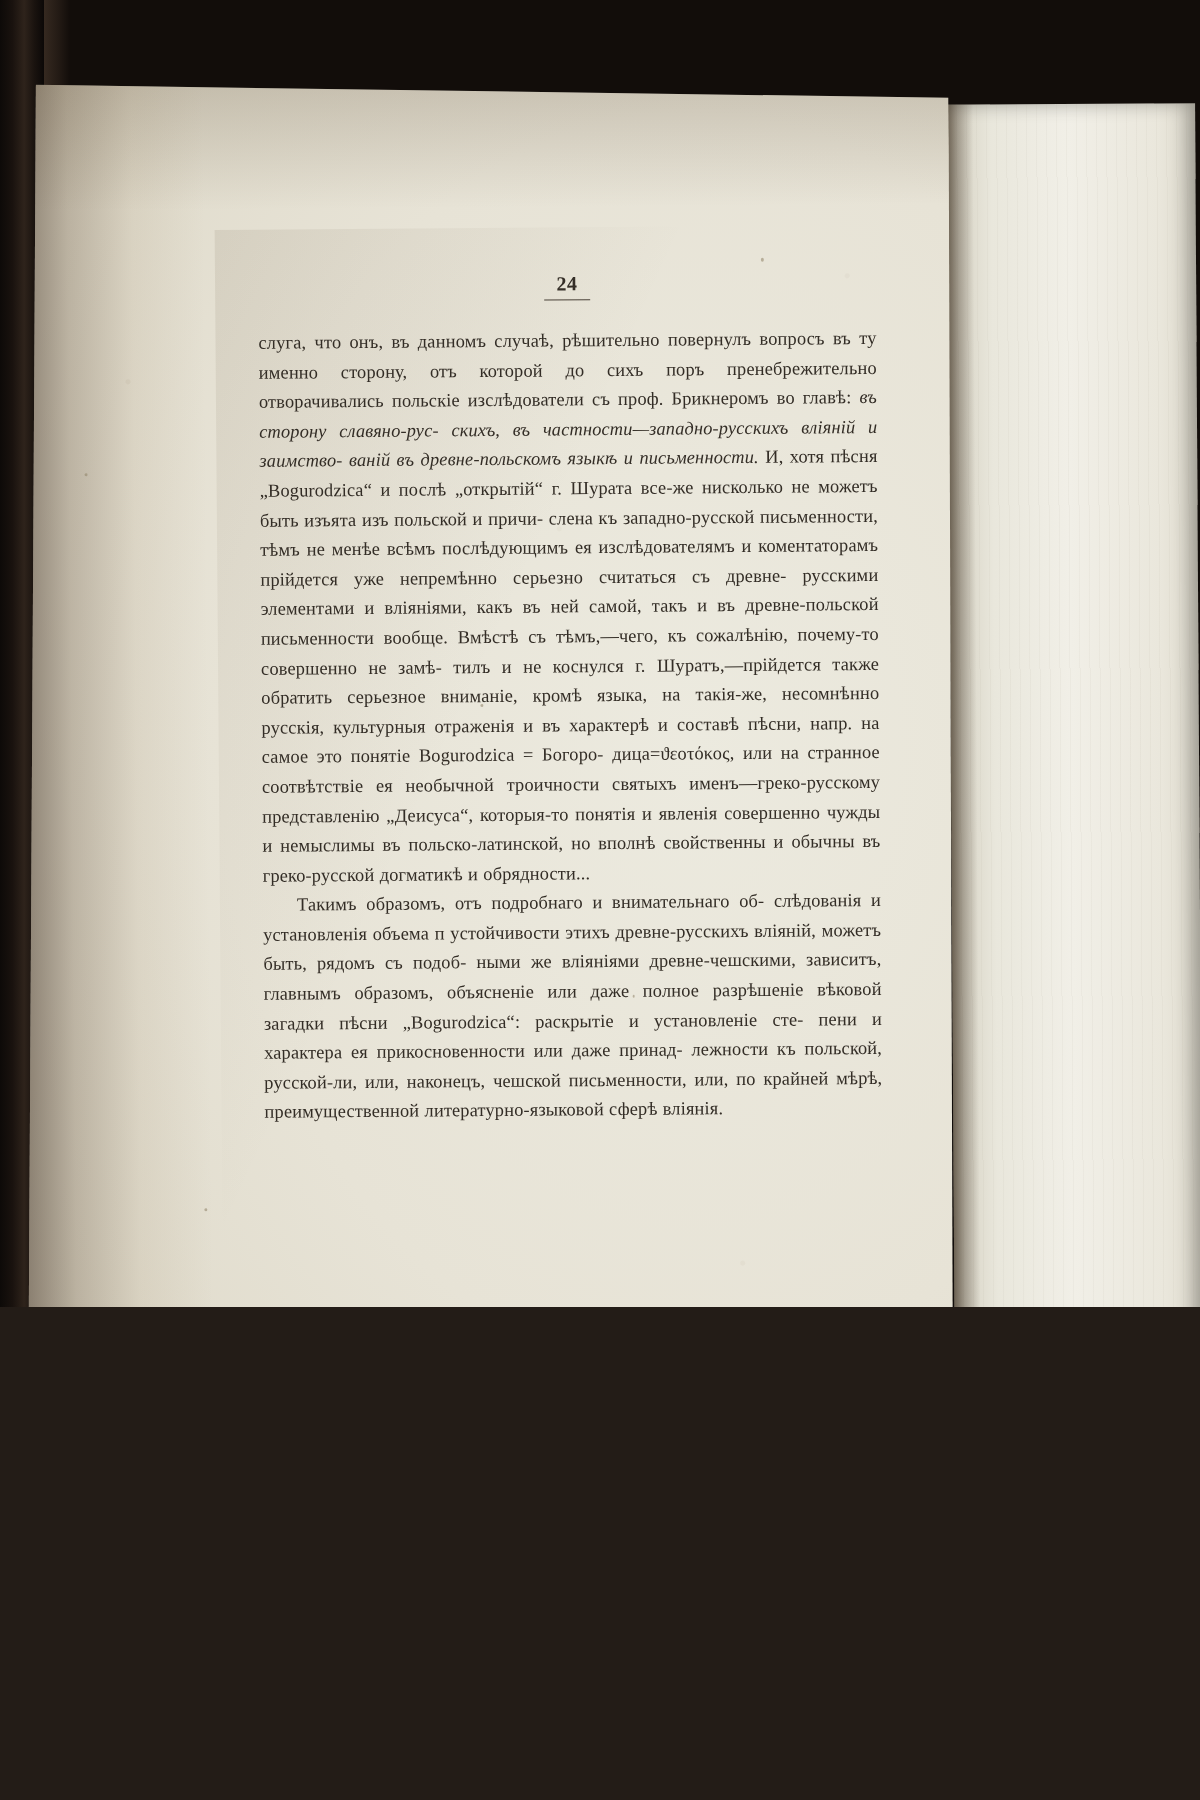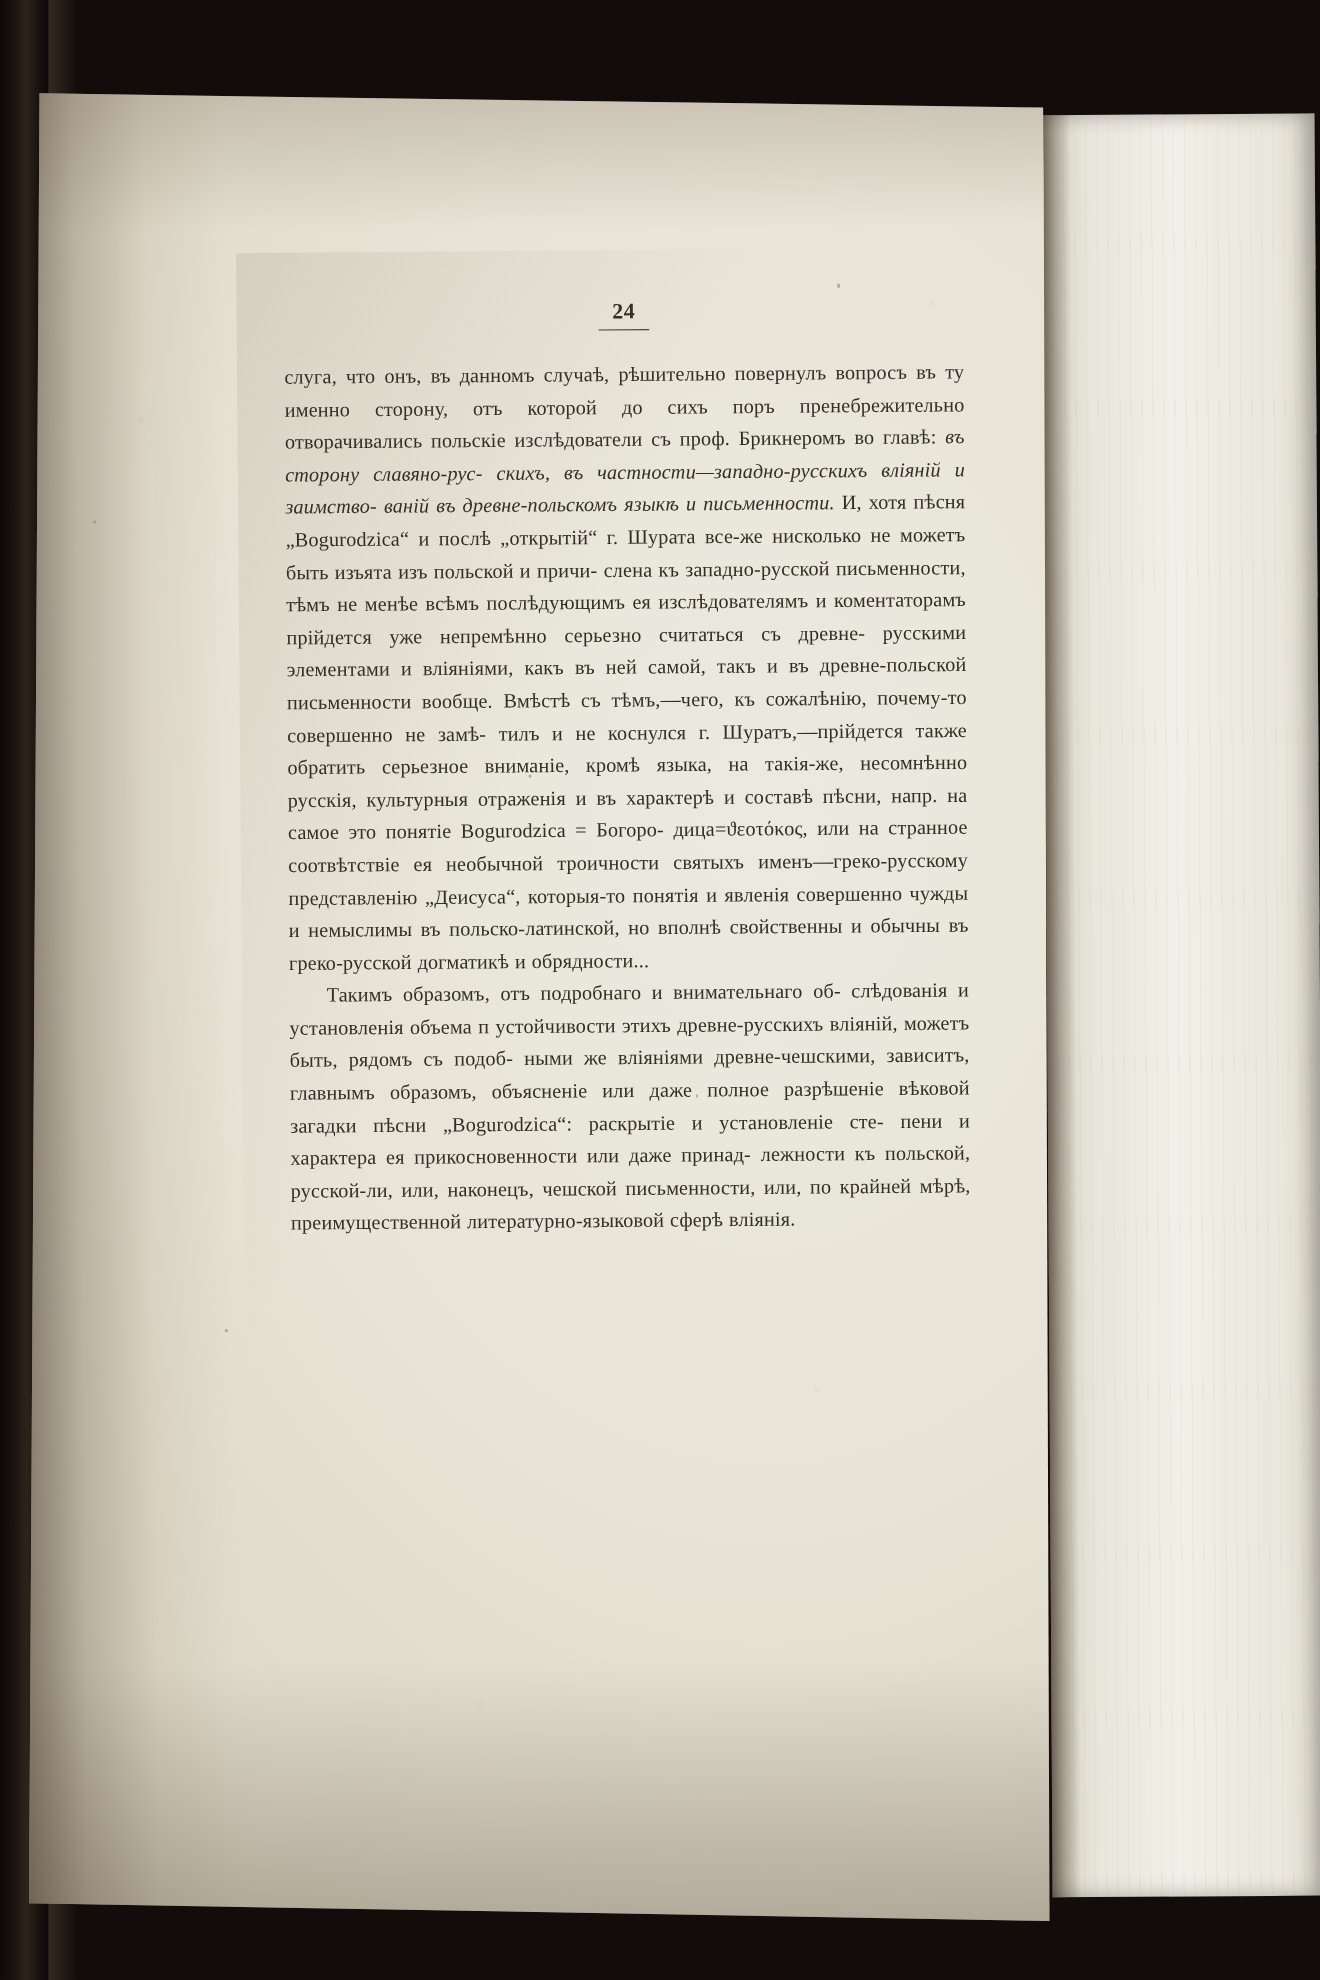--- a/index.html
+++ b/index.html
@@ -3,21 +3,21 @@
 <meta charset="utf-8">
 <style>
   html, body {
     margin: 0;
     padding: 0;
     background: #231c17;
   }
   #page {
     position: relative;
     width: 1200px;
-    height: 1800px;
+    height: 1307px;
     overflow: hidden;
     background: #2a211b;
     font-family: "Liberation Serif", "DejaVu Serif", serif;
   }
 
   
   .surface {
     position: absolute;
     inset: 0;
     background:

